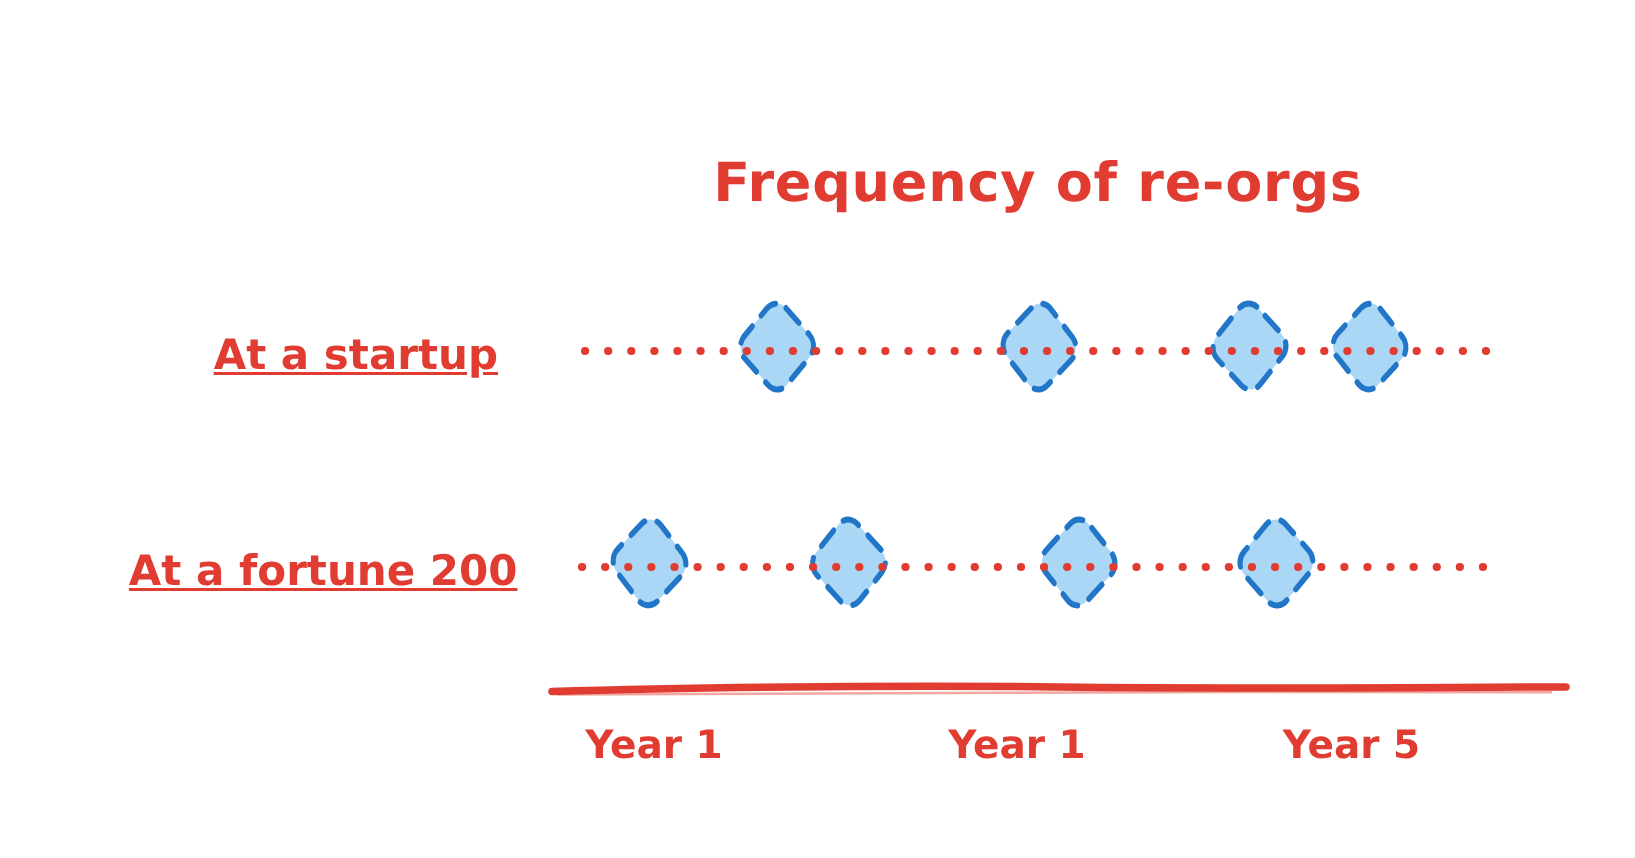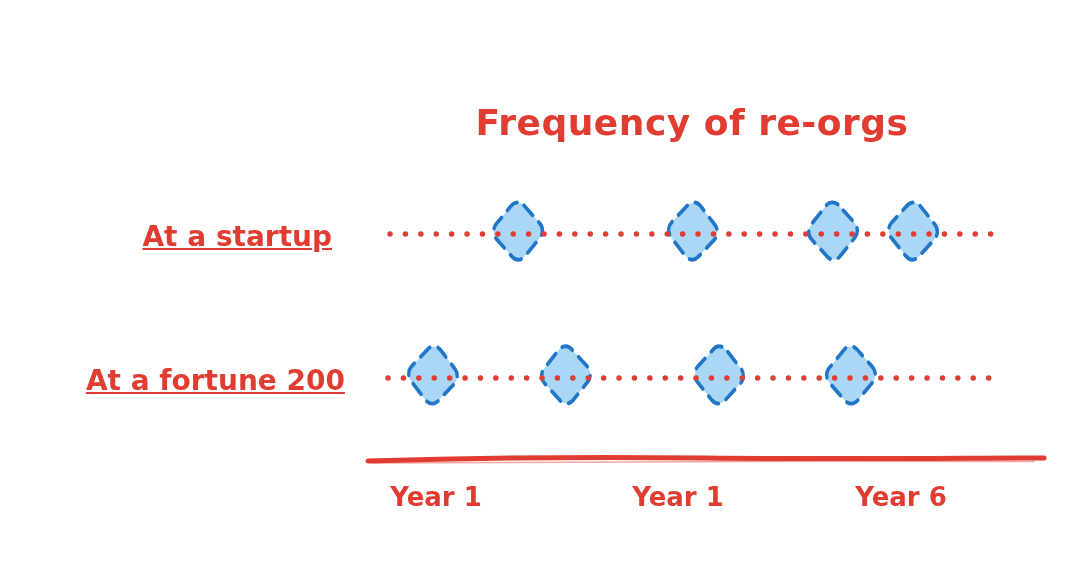--- a/index.html
+++ b/index.html
@@ -99,15 +99,15 @@
         <line x1="388" y1="378" x2="1000" y2="378" stroke="#e13c31" stroke-width="5.4" stroke-dasharray="0.1 15.3" stroke-linecap="round"></line>
       </g>
       <path d="M368 461 C 480 457.5 620 457 706 458 C 840 459.5 970 458 1044 458" fill="none" stroke="#e13c31" stroke-width="5" stroke-linecap="round"></path>
       <path d="M372 463 C 500 461.5 800 461 1034 461.5" fill="none" stroke="#e13c31" stroke-width="1.6" opacity="0.45" stroke-linecap="round"></path>
     </svg>
 
   <div class="red-text year-label" style="left: 436px;">Year 1</div>
 
   <div class="red-text year-label" style="left: 678px;">Year 1</div>
 
-  <div class="red-text year-label" style="left: 901px;">Year 6</div>
+  <div class="red-text year-label" style="left: 901px;">Year 5</div>
 
 </div>
 
 </body></html>

